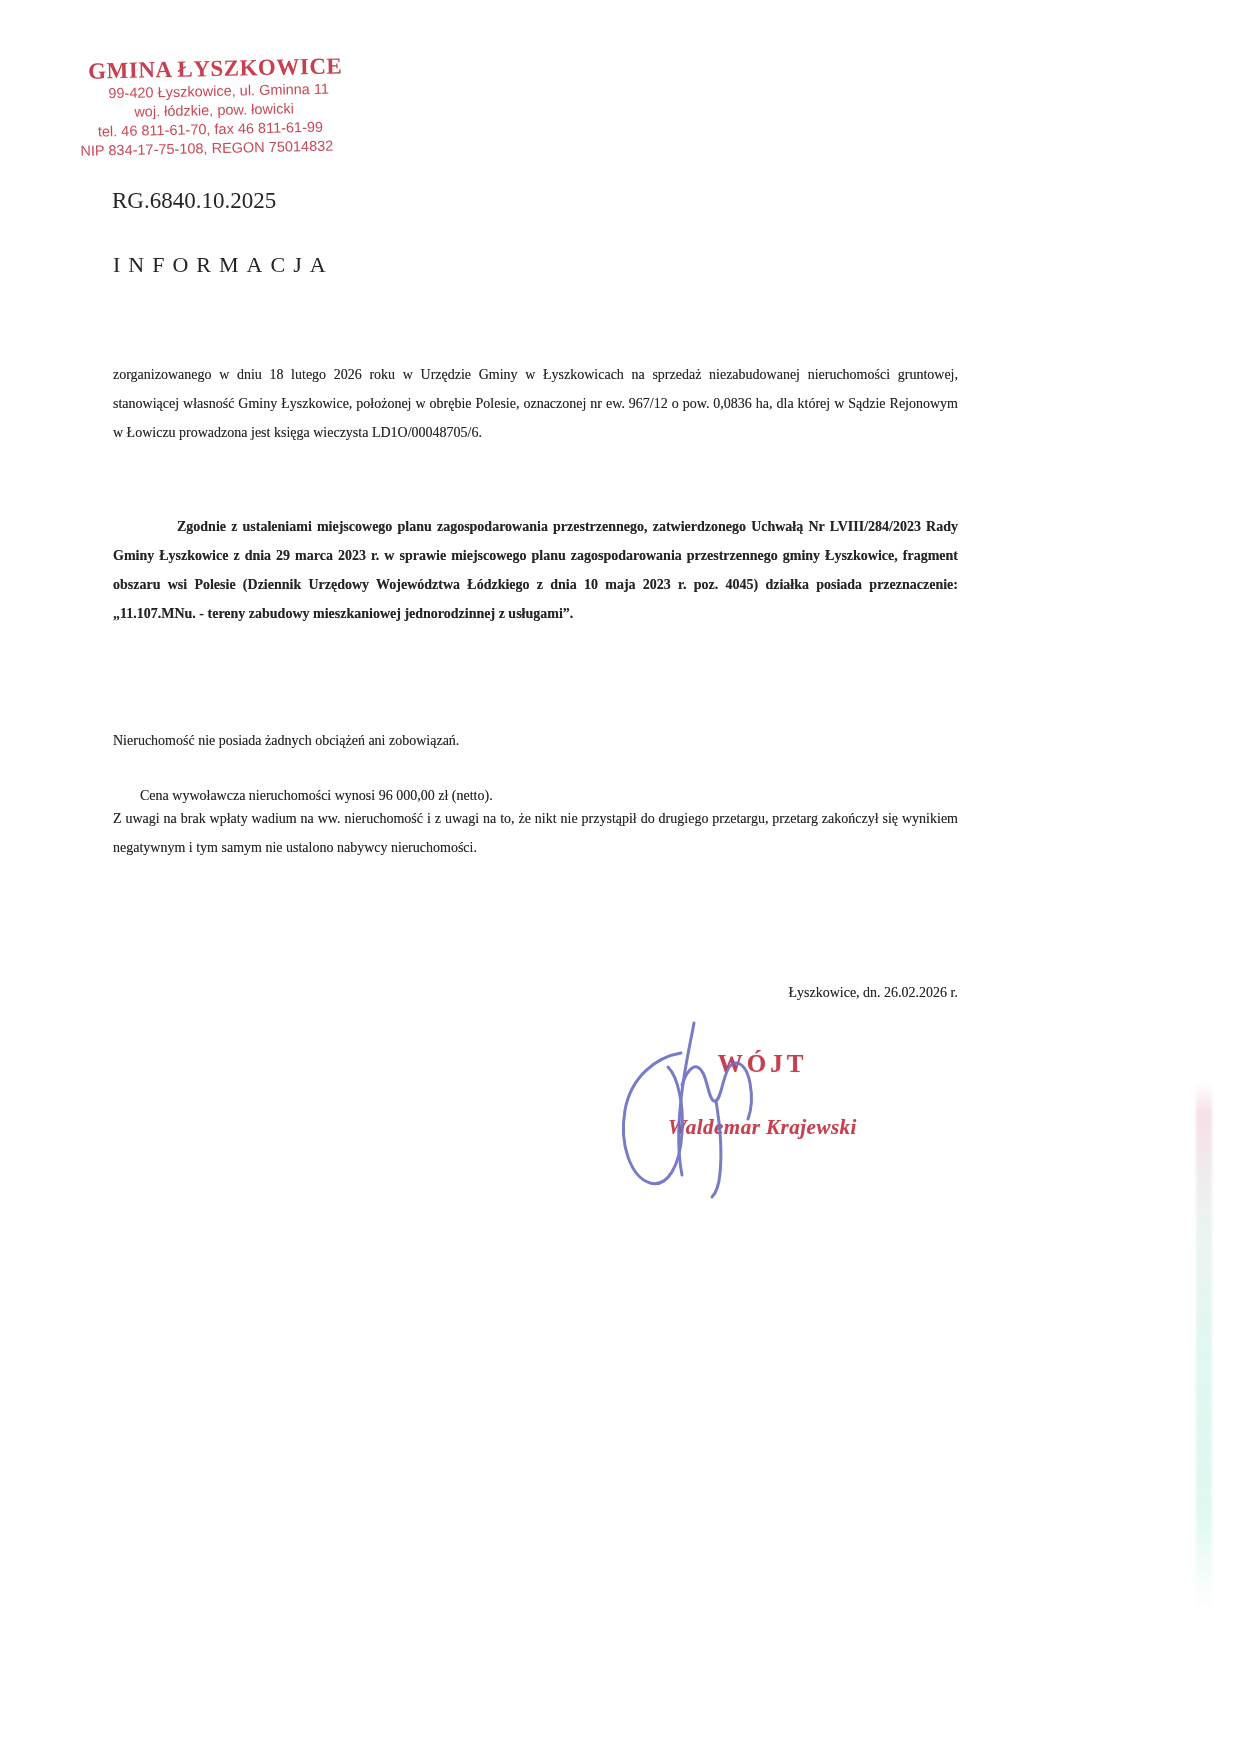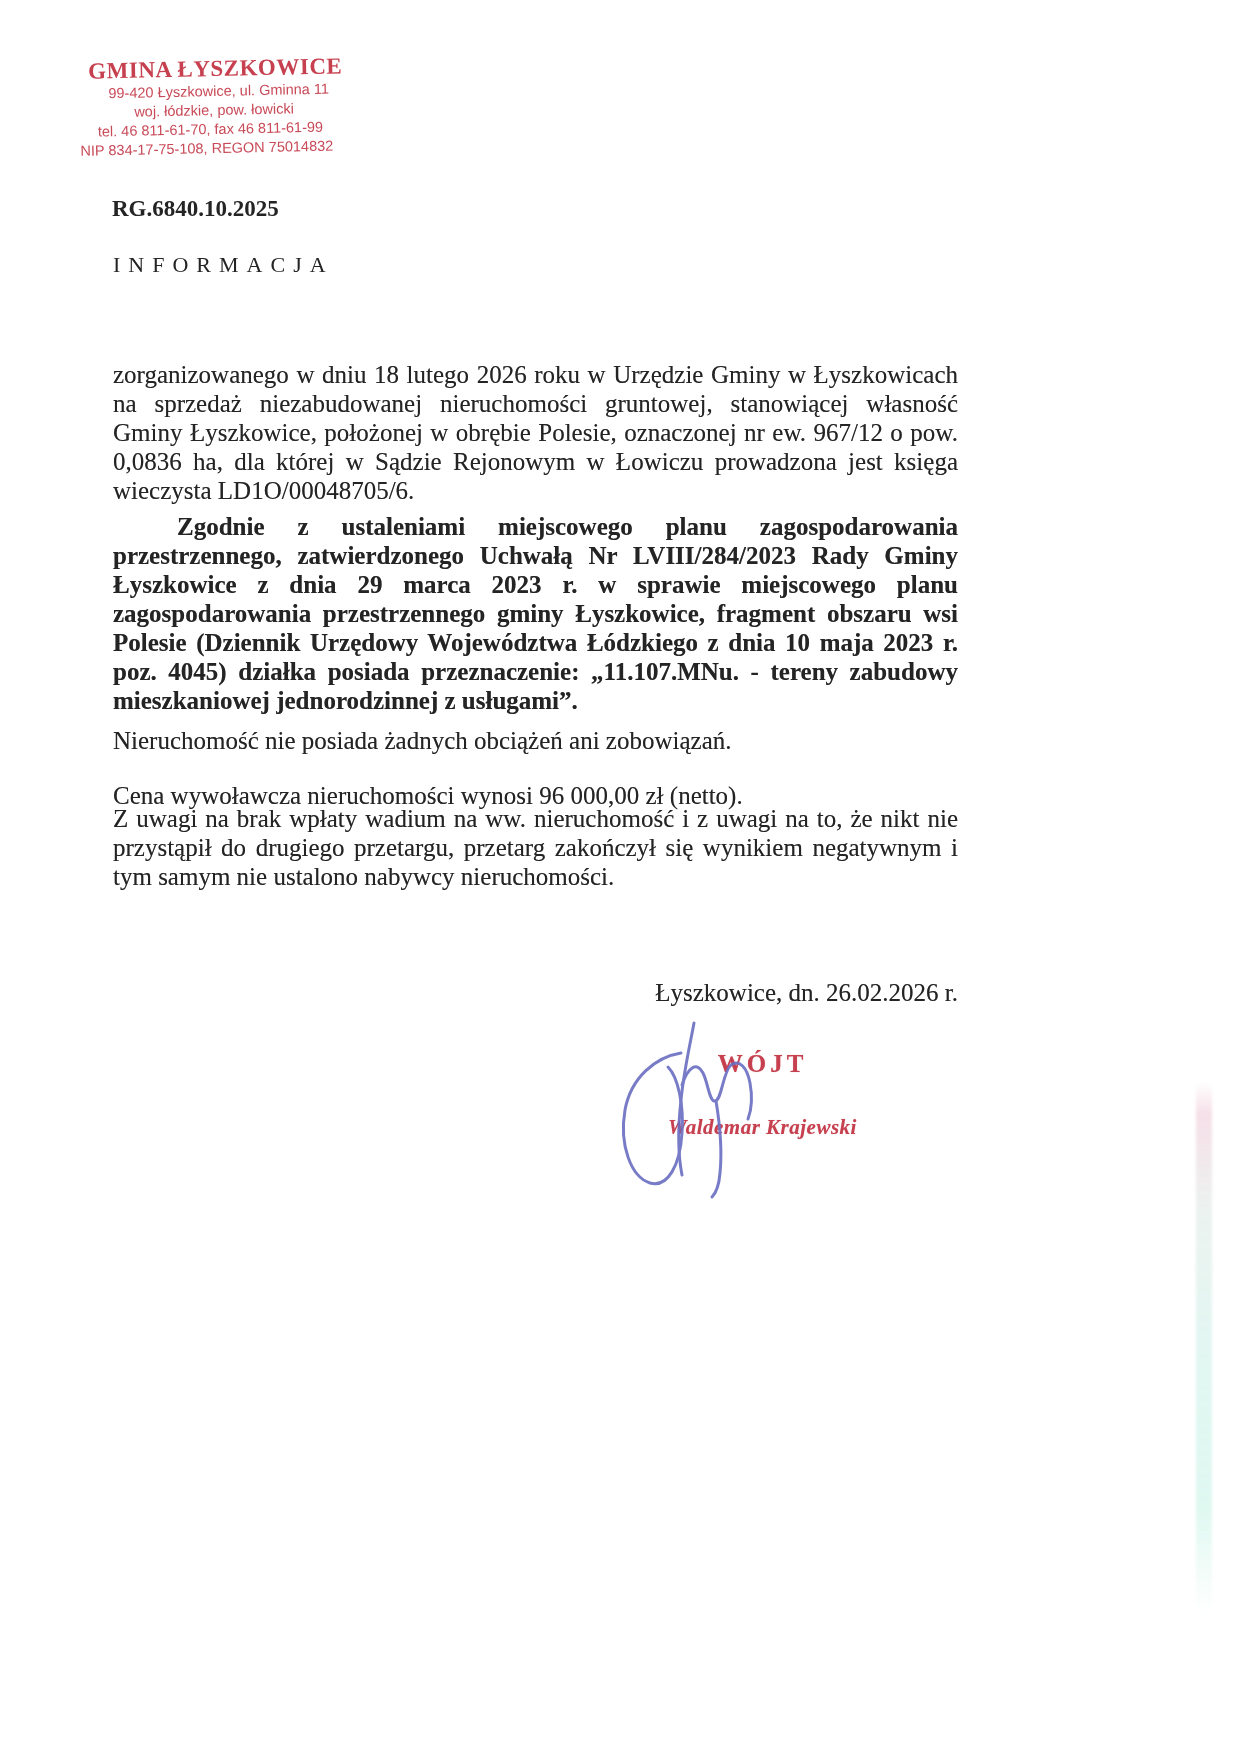--- a/index.html
+++ b/index.html
@@ -35,49 +35,48 @@
     white-space:nowrap;
     opacity:0.95;
   }
   .letterhead .ln.l2 { transform:translateX(3px); }
   .letterhead .ln.l3 { transform:translateX(-2px); }
   .letterhead .ln.l4 { transform:translateX(-6px); }
   .letterhead .ln.l5 { transform:translateX(-10px); }
 
   
   .ref {
-    position:absolute; left:112px; top:196px;
+    position:absolute; left:112px; top:188px;
     font-size:23px;
-    font-weight:bold;
   }
   .title-block {
     position:absolute; left:113px; top:252px; width:845px;
     text-align:left;
   }
   .doc-title {
     font-size:22px;
     letter-spacing:8px;
     white-space:nowrap;
   }
   .doc-subtitle {
     font-size:21px;
     margin-top:5px;
   }
 
   .body-par {
     position:absolute; left:113px; width:845px;
-    font-size:25px;
+    font-size:14px;
     line-height:29px;
     text-align:justify;
     text-shadow:0 0 0.4px rgba(40,40,40,0.45);
   }
   .p1 { top:360px; }
   .p2 { top:512px; text-indent:64px;font-weight:bold; }
   .p3 { top:726px; text-align:left; }
-  .p4 { top:781px; text-align:left; }
+  .p4 { top:781px; text-align:left;margin-left:27px; }
   .p5 { top:804px; }
   .date-line { top:978px; text-align:right; }
 
   
   .sig-block {
     position:absolute; left:640px; top:1050px; width:245px;
     text-align:center;
     color:#c6404f;
   }
   .sig-title {

